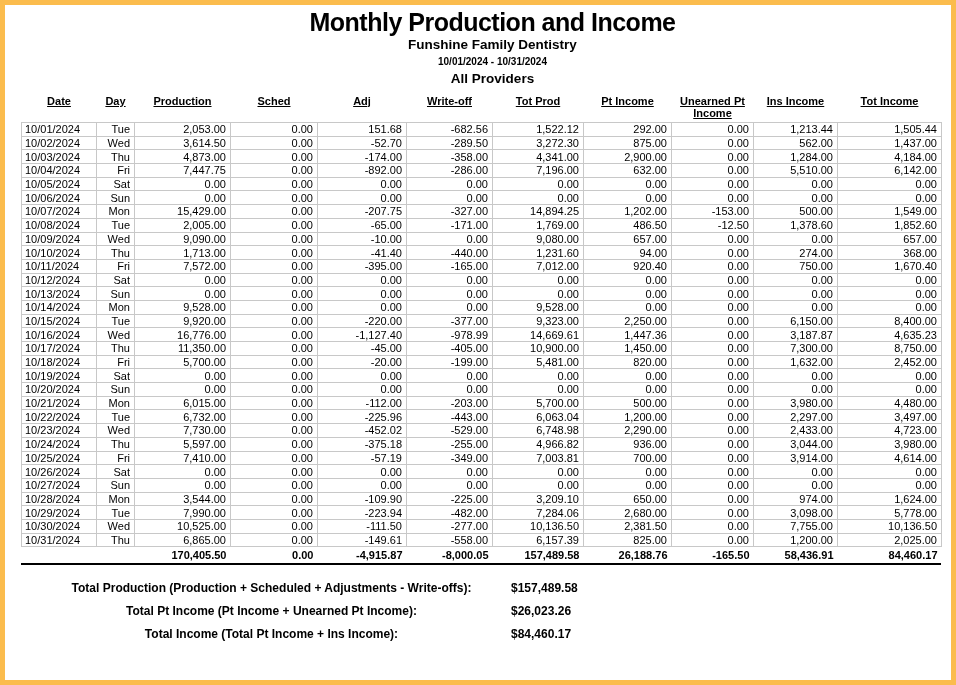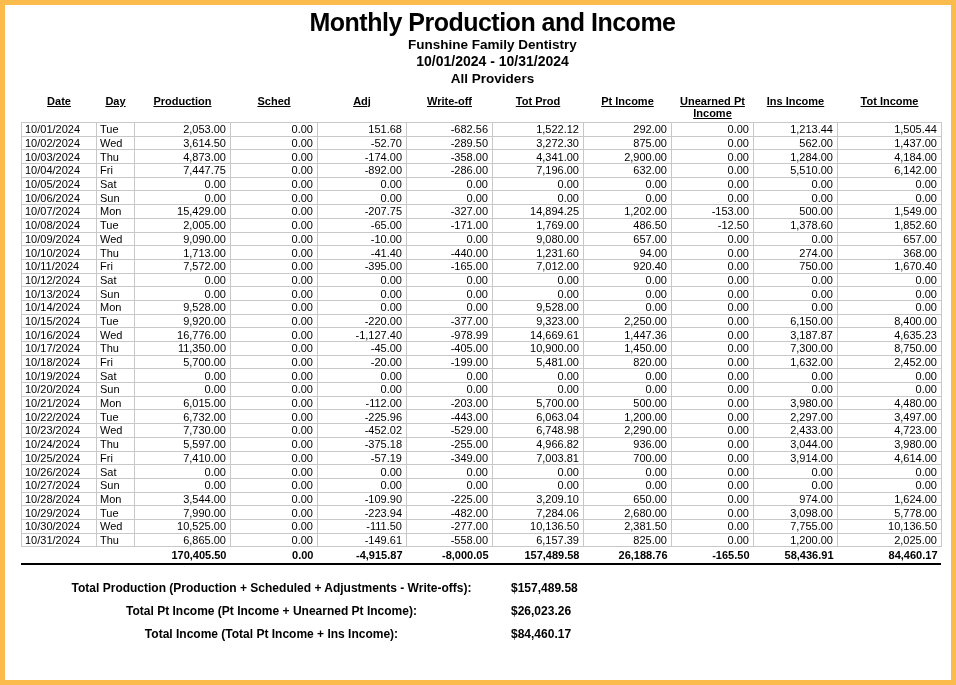--- a/index.html
+++ b/index.html
@@ -8,21 +8,21 @@
   .page {
     width:956px; height:685px;
     border:5px solid #FBBC4D;
     background:#ffffff;
     overflow:hidden;
     position:relative;
   }
   .report-header { text-align:center; padding-top:3px;margin-left:29px; }
   .report-title { font-size:25px; font-weight:bold; letter-spacing:-0.5px; line-height:28px; }
   .report-sub { font-size:13.5px; font-weight:bold; line-height:17px; }
-  .report-sub.range { font-size:14px; }
+  .report-sub.range { font-size:10px; }
 
   table.report {
     margin:9px 0 0 16px;
     width:920px;
     border-collapse:collapse;
     table-layout:fixed;
     font-size:11px;
   }
   col.w-date{width:75px;} col.w-day{width:38px;} col.w-prod{width:96px;}
   col.w-sched{width:87px;} col.w-adj{width:89px;} col.w-wo{width:86px;}
@@ -33,21 +33,21 @@
     font-size:11px; font-weight:bold; text-align:center; vertical-align:top;
     line-height:11.5px; padding:0 1px 3px 1px; border:none;text-decoration:underline;
   }
   tbody td {
     border:1px solid #C8C8C8;
     height:13.7px; line-height:12px;
     padding:0 4px 0 2px;
     overflow:hidden; white-space:nowrap;
   }
   td.c-date { text-align:left; padding-left:3px; }
-  td.c-day  { text-align:left; padding-left:3px; }
+  td.c-day  { text-align:right; padding-left:3px; }
   td.c-num  { text-align:right; }
   tfoot td {
     border:none; font-weight:bold; text-align:right;
     height:15px; line-height:14px; padding:1px 4px 0 2px; white-space:nowrap;
   }
   .total-rule { width:920px; margin:1px 0 0 16px; border-top:2px solid #000; }
 
   .summary { margin:15px 0 0 0; }
   .summary-line { display:flex; font-size:12px; font-weight:bold; line-height:16px; margin-bottom:7px; }
   .summary-label { width:500px; text-align:center; white-space:nowrap;padding-left:33px; }

